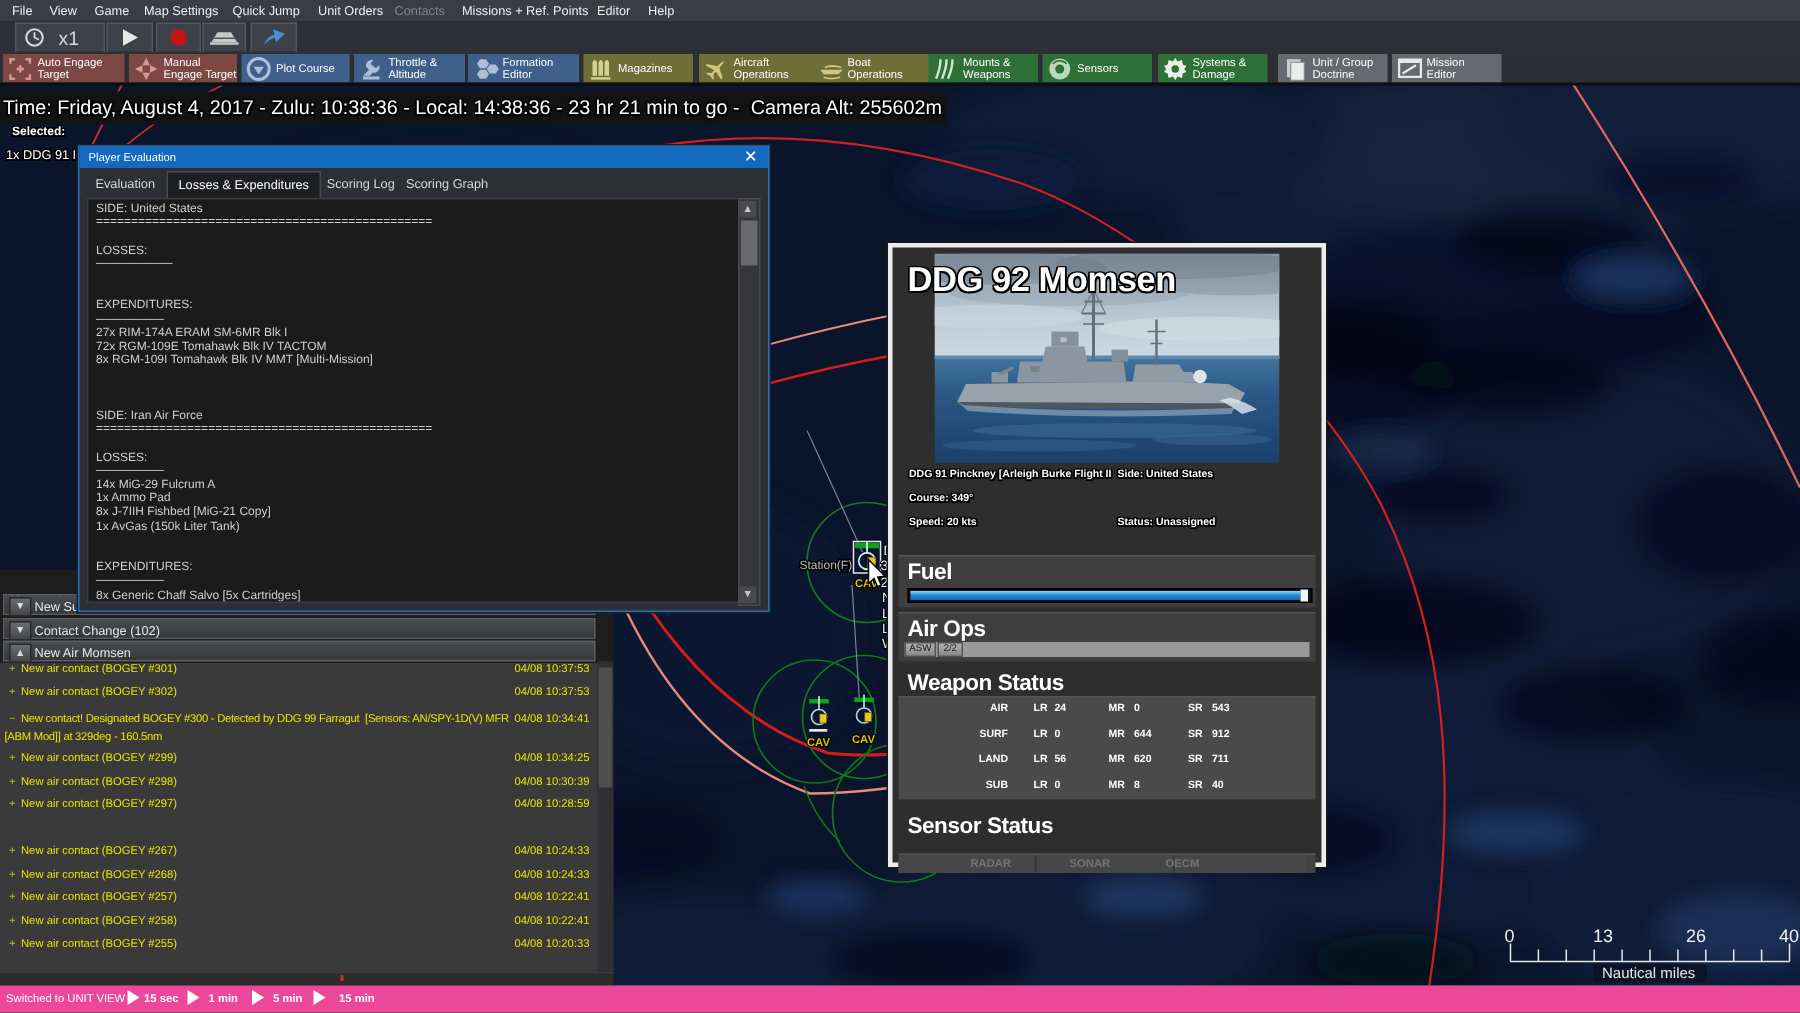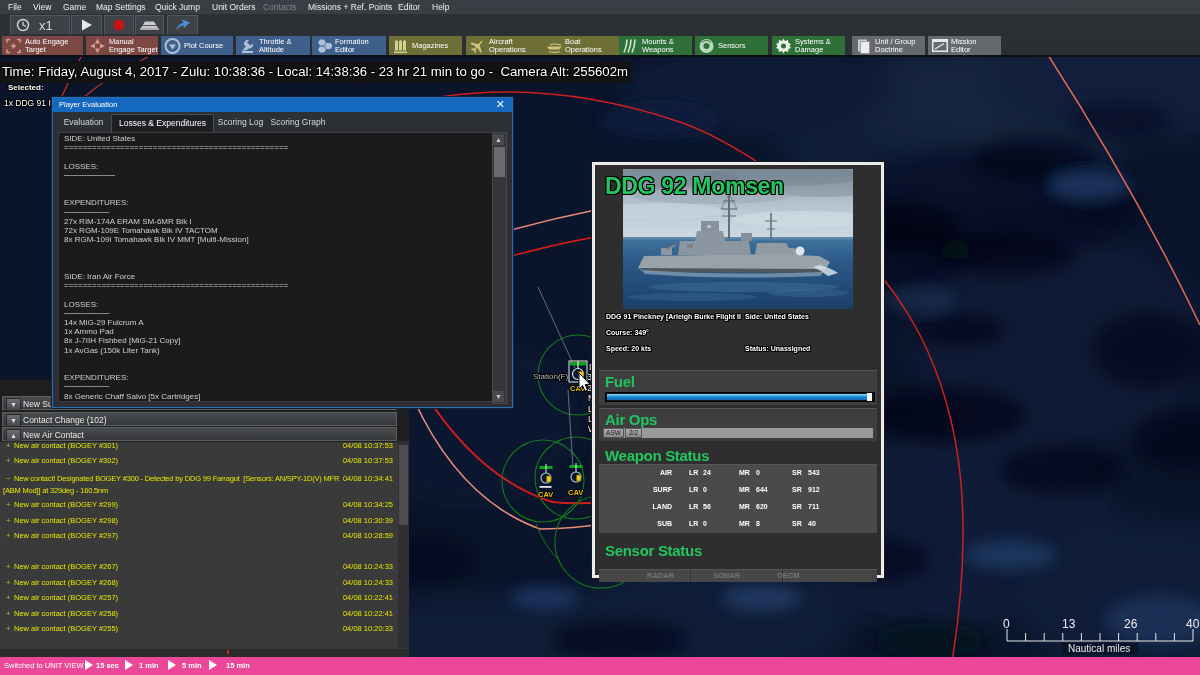--- a/index.html
+++ b/index.html
@@ -42,21 +42,21 @@
   #dlgtitle .x{position:absolute;right:7px;top:0px;font-size:11px;color:#fff;}
   .dtab{position:absolute;top:16px;height:17px;color:#d8d8d8;font-size:8.5px;text-align:center;line-height:17px;white-space:nowrap;}
   .dtab.act{background:#1d1f22;border:1px solid #4a4d50;color:#fff;}
   #dlgbody{position:absolute;left:5px;top:34px;width:434px;height:268px;background:#1b1b1b;border:1px solid #3c3c3c;overflow:hidden;}
   #dlgtext{position:absolute;left:5px;top:1px;font-size:8px;line-height:9.2px;color:#cfcfcf;white-space:pre;}
   #dlgsb{position:absolute;right:5px;top:34px;width:13px;height:270px;background:#36363a;border:1px solid #4a4a4a;}
   .sbarr{position:absolute;left:0px;width:11px;height:11px;background:#4a4a4e;color:#c8c8c8;font-size:7px;text-align:center;line-height:11px;}
   #dlgsb .th{position:absolute;left:1px;top:14px;width:11px;height:30px;background:#6a6a6e;}
   
   #unit{position:absolute;left:592px;top:162px;width:292px;height:416px;background:#2e2e2e;border:3px solid #ececec;box-sizing:border-box;box-shadow:0 0 0 1px #15181d;}
-  .uphdr{font-weight:bold;color:#22c55e;font-size:15px;letter-spacing:-0.3px;}
+  .uphdr{font-weight:bold;color:#ffffff;font-size:15px;letter-spacing:-0.3px;}
   .usec{position:absolute;left:4px;width:278px;background:#3e3e3e;border-top:1px solid #555;}
   .usmall{font-size:7px;font-weight:bold;color:#fff;white-space:nowrap;}
   
   #statusbar{position:absolute;left:0;top:657px;width:1200px;height:18px;background:#ec4899;color:#fff;}
   #statusbar .s{position:absolute;top:4px;font-size:7.5px;}
   .ptri{position:absolute;top:3px;width:0;height:0;border-left:8px solid #fff;border-top:5.5px solid transparent;border-bottom:5.5px solid transparent;}
 </style>
 </head>
 <body>
 <div id="stage">
@@ -348,21 +348,21 @@
     <div class="mlhdr" style="top:16px;">
         <span class="mlbtn">▼</span>
         <span class="t">New Surface Contact</span>
       </div>
     <div class="mlhdr" style="top:32px;">
         <span class="mlbtn">▼</span>
         <span class="t">Contact Change (102)</span>
       </div>
     <div class="mlhdr" style="top:47px;">
         <span class="mlbtn">▲</span>
-        <span class="t">New Air Contact</span>
+        <span class="t">New Air Momsen</span>
       </div>
     <div class="abs" style="left:0;top:62px;width:398px;height:206px;background:#3a3a3a;"></div>
     <div class="ent" style="top:60.5px;"><span class="pl">+</span>New air contact (BOGEY #301)<span class="ts">04/08 10:37:53</span></div>
     <div class="ent" style="top:76px;"><span class="pl">+</span>New air contact (BOGEY #302)<span class="ts">04/08 10:37:53</span></div>
     <div class="ent" style="top:93px;white-space:normal;line-height:11.5px;letter-spacing:-0.18px;"><span class="pl">−</span>New contact! Designated BOGEY #300 - Detected by DDG 99 Farragut&nbsp; [Sensors: AN/SPY-1D(V) MFR<br><span style="margin-left:3px;">[ABM Mod]] at 329deg - 160.5nm</span><span class="ts" style="letter-spacing:0;">04/08 10:34:41</span></div>
     <div class="ent" style="top:120px;"><span class="pl">+</span>New air contact (BOGEY #299)<span class="ts">04/08 10:34:25</span></div>
     <div class="ent" style="top:135.5px;"><span class="pl">+</span>New air contact (BOGEY #298)<span class="ts">04/08 10:30:39</span></div>
     <div class="ent" style="top:151px;"><span class="pl">+</span>New air contact (BOGEY #297)<span class="ts">04/08 10:28:59</span></div>
     <div class="ent" style="top:182px;"><span class="pl">+</span>New air contact (BOGEY #267)<span class="ts">04/08 10:24:33</span></div>
     <div class="ent" style="top:197.5px;"><span class="pl">+</span>New air contact (BOGEY #268)<span class="ts">04/08 10:24:33</span></div>

